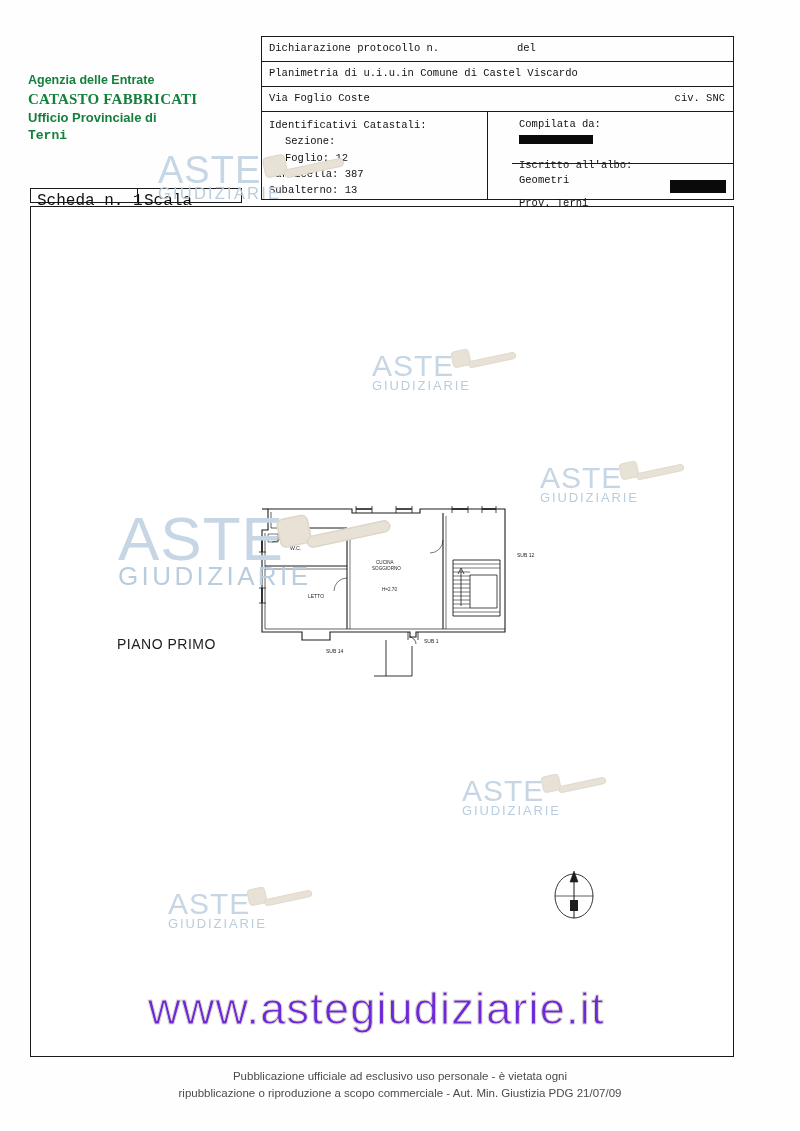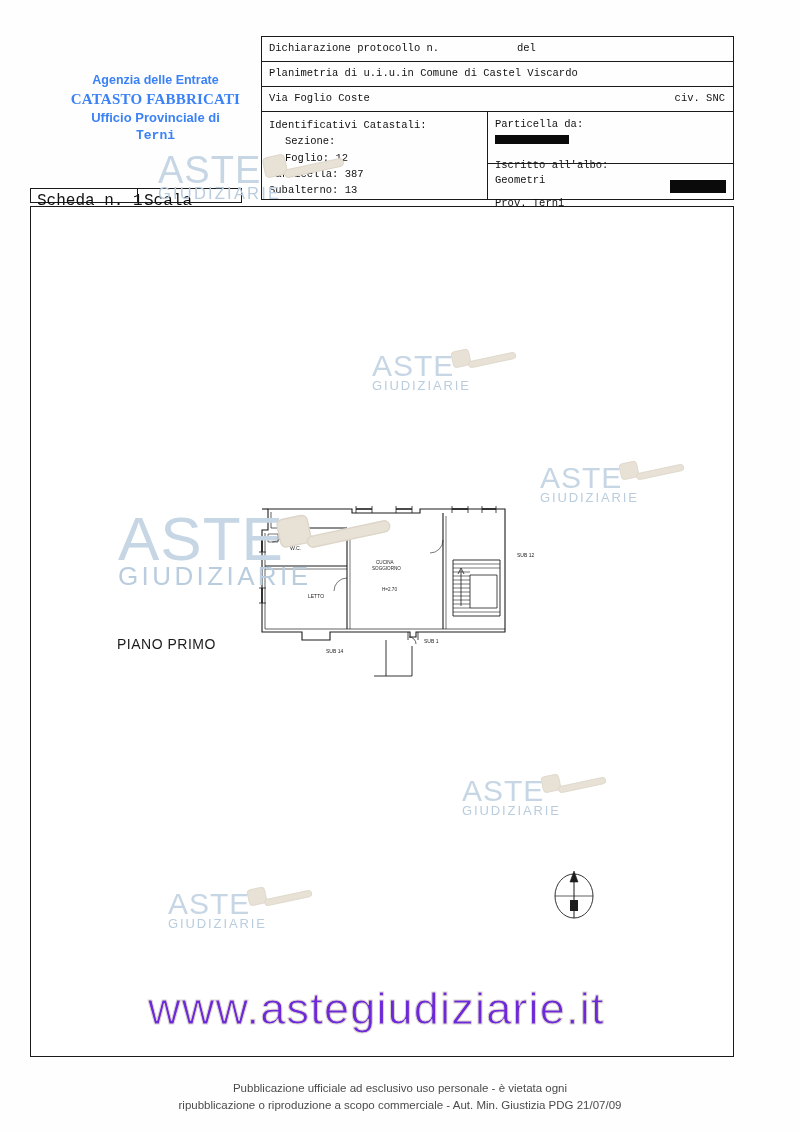--- a/index.html
+++ b/index.html
@@ -19,25 +19,24 @@
   #page {
     position: absolute;
     left: 0; top: 0;
     width: 800px; height: 1131px;
     background: #fefefe;
   }
 
   
   #agency-block {
     position: absolute;
-    left: 48px;
+    left: 28px;
     top: 72px;
     width: 215px;
-    text-align: center;
-    color: #3b82f6;
+    color: #15803d;
     line-height: 1.35;
   }
   #agency-block .l1 {
     font-size: 12.5px;
     font-weight: bold;
   }
   #agency-block .l2 {
     font-size: 15px;
     font-weight: bold;
     letter-spacing: .2px;
@@ -87,20 +86,21 @@
     left: 255px;
     top: 5px;
   }
 
   #lower-split {
     position: absolute;
     left: 0; right: 0;
     top: 75px;
     bottom: 0;
     display: flex;
+    gap: 24px;
   }
   #ident-col {
     width: 226px;
     box-sizing: border-box;
     border-right: 1px solid #1a1a1a;
     padding: 5px 0 0 7px;
     font-size: 10.5px;
     color: #111;
     line-height: 1.55;
   }
@@ -229,21 +229,20 @@
   
   #footer {
     position: absolute;
     left: 0;
     right: 0;
     top: 1068px;
     text-align: center;
     font-size: 11.5px;
     color: #4b4b4b;
     line-height: 1.5;
-    margin-top: 12px;
   }
 
   
   #plan {
     position: absolute;
     left: 0; top: 0;
   }
   .plan-txt {
     font-family: "Liberation Sans", sans-serif;
     fill: #1f1f1f;
@@ -289,21 +288,21 @@
           <span>Particella:</span>
           <span>387</span>
         </div>
         <div>
           <span>Subalterno:</span>
           <span>13</span>
         </div>
       </div>
 
       <div id="compiled-col" class="mono">
-        <div>Particella da:</div>
+        <div>Compilata da:</div>
         <div>
           <span class="redact" style="width:74px"></span>
         </div>
         <div class="sep"></div>
         <div style="margin-top:9px">Iscritto all'albo:</div>
         <div>Geometri</div>
         <div style="margin-top:7px">Prov. Terni</div>
         <div class="redact-box"></div>
       </div>
     </div>

